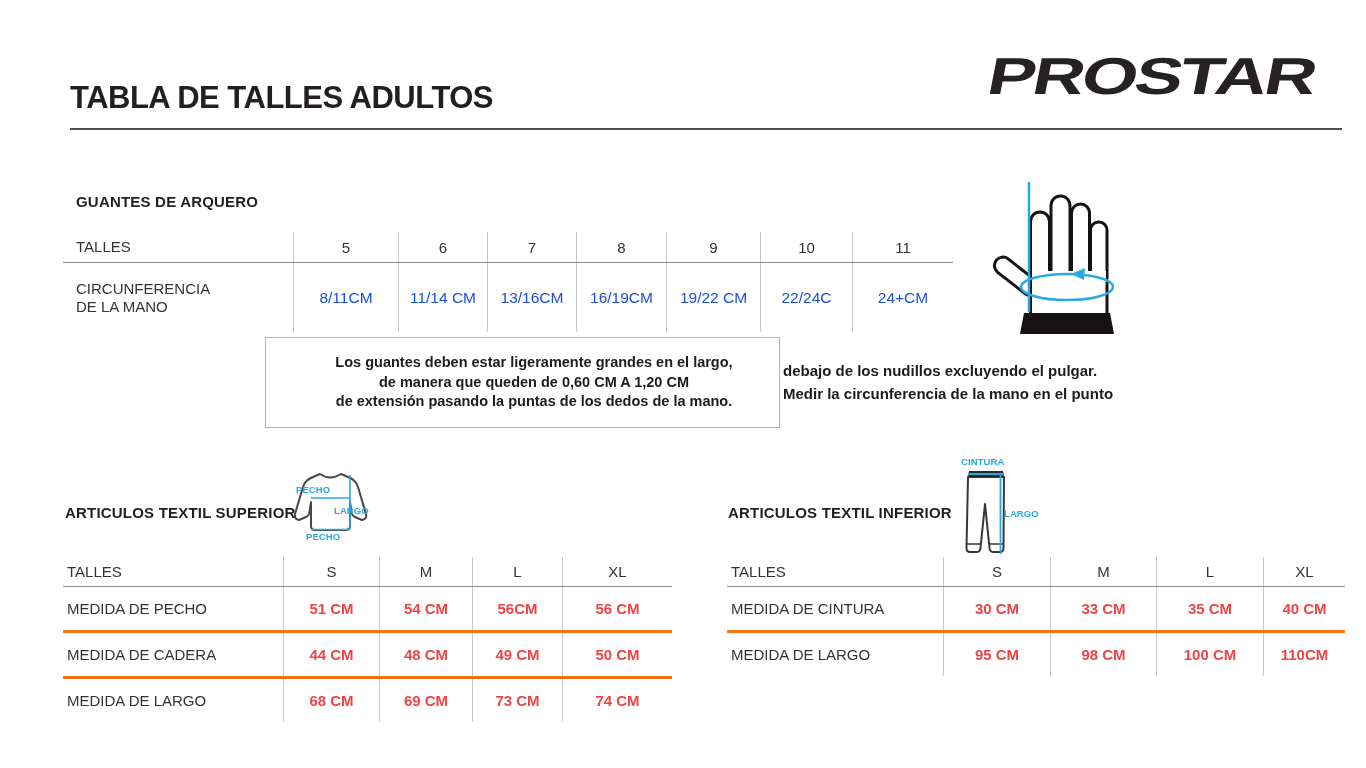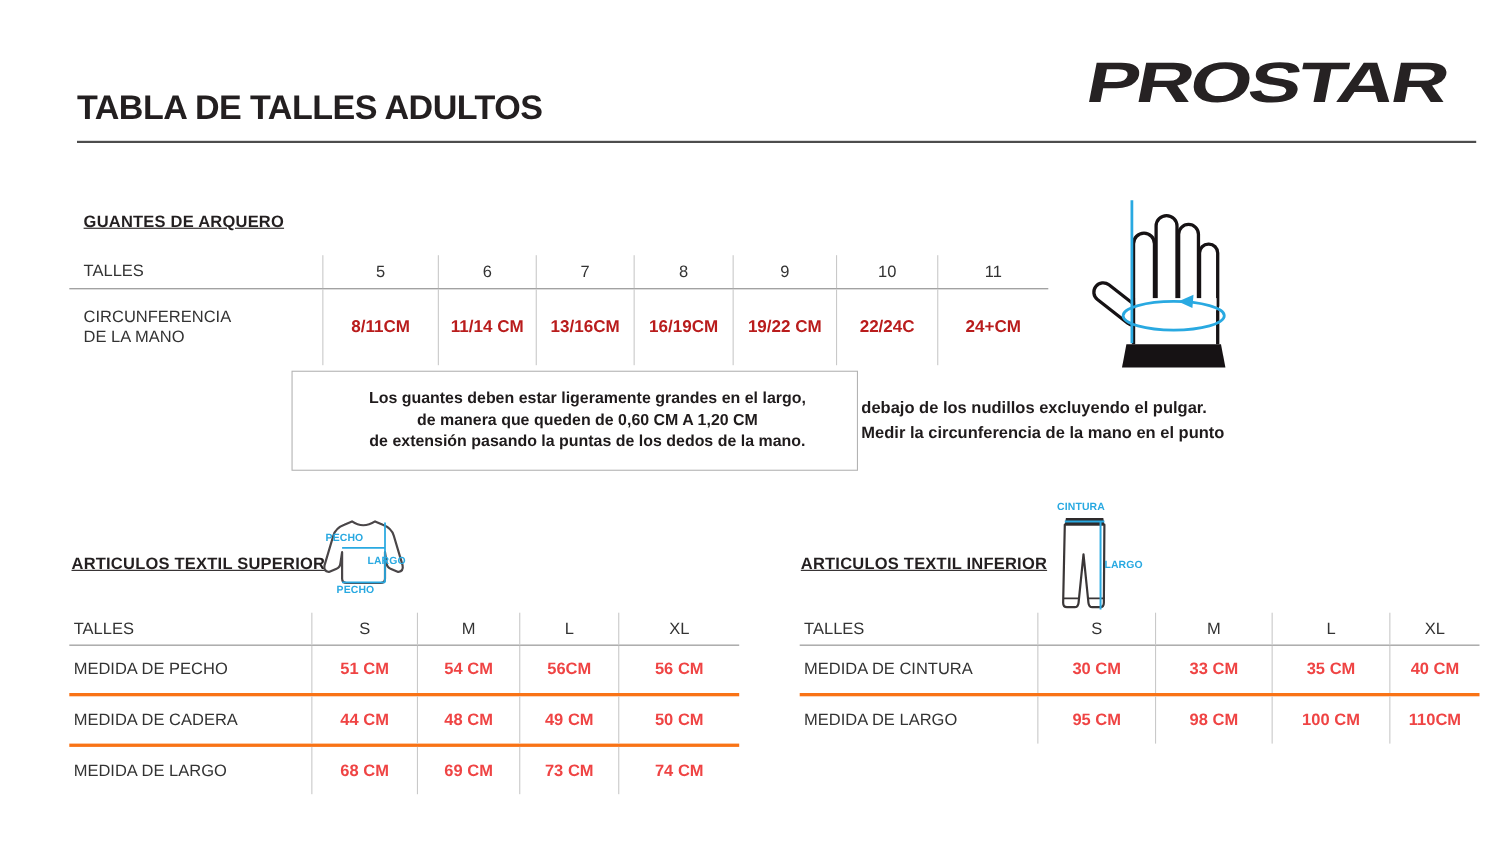--- a/index.html
+++ b/index.html
@@ -7,31 +7,31 @@
   .page{position:relative;width:1366px;height:768px;background:#ffffff;overflow:hidden;}
   .abs{position:absolute;}
 
   
   .title{left:70px;top:80px;font-size:31px;font-weight:700;letter-spacing:-.5px;color:#231f20;}
   .logo{left:960px;top:46px;width:360px;text-align:right;font-size:72px;font-weight:700;
         letter-spacing:-3px;color:#262223;transform:scaleY(.72) skewX(-8deg);transform-origin:right top;}
   .hrule{left:70px;top:128px;width:1272px;height:2px;background:#4d4d4d;}
 
   
-  .sec-head{font-size:15px;font-weight:700;color:#231f20;letter-spacing:.2px;text-decoration:underline;}
+  .sec-head{font-size:15px;font-weight:700;color:#231f20;letter-spacing:.2px;}
 
   
   .glove-table{left:63px;top:232px;width:890px;}
   .g-row{display:grid;grid-template-columns:230px 105px 89px 89px 90px 94px 92px 101px;}
   .g-head{height:30px;border-bottom:1px solid #8c8c8c;}
   .g-body{height:69px;}
   .g-cell{display:flex;align-items:center;justify-content:center;font-size:15px;color:#333;}
   .g-cell:not(:first-child){border-left:1px solid #c9c9c9;}
   .g-label{justify-content:flex-start;padding-left:13px;text-align:left;line-height:18px;}
-  .g-val{font-weight:700;color:#b91c1c;font-size:15.5px;}
+  .g-val{font-weight:400;color:#1d4ed8;font-size:15.5px;}
 
   
   .note-box{left:265px;top:337px;width:490px;height:89px;border:1px solid #b3b3b3;
             display:flex;flex-direction:column;align-items:center;justify-content:center;
             font-size:14.5px;font-weight:700;line-height:19.5px;text-align:center;color:#1f1b1c;padding-left:23px;}
   .instruction{left:783px;top:360px;width:340px;font-size:15px;font-weight:700;line-height:22.5px;color:#1f1b1c;}
 
   
   .t-table{top:557px;}
   .t-sup{left:63px;width:609px;}

